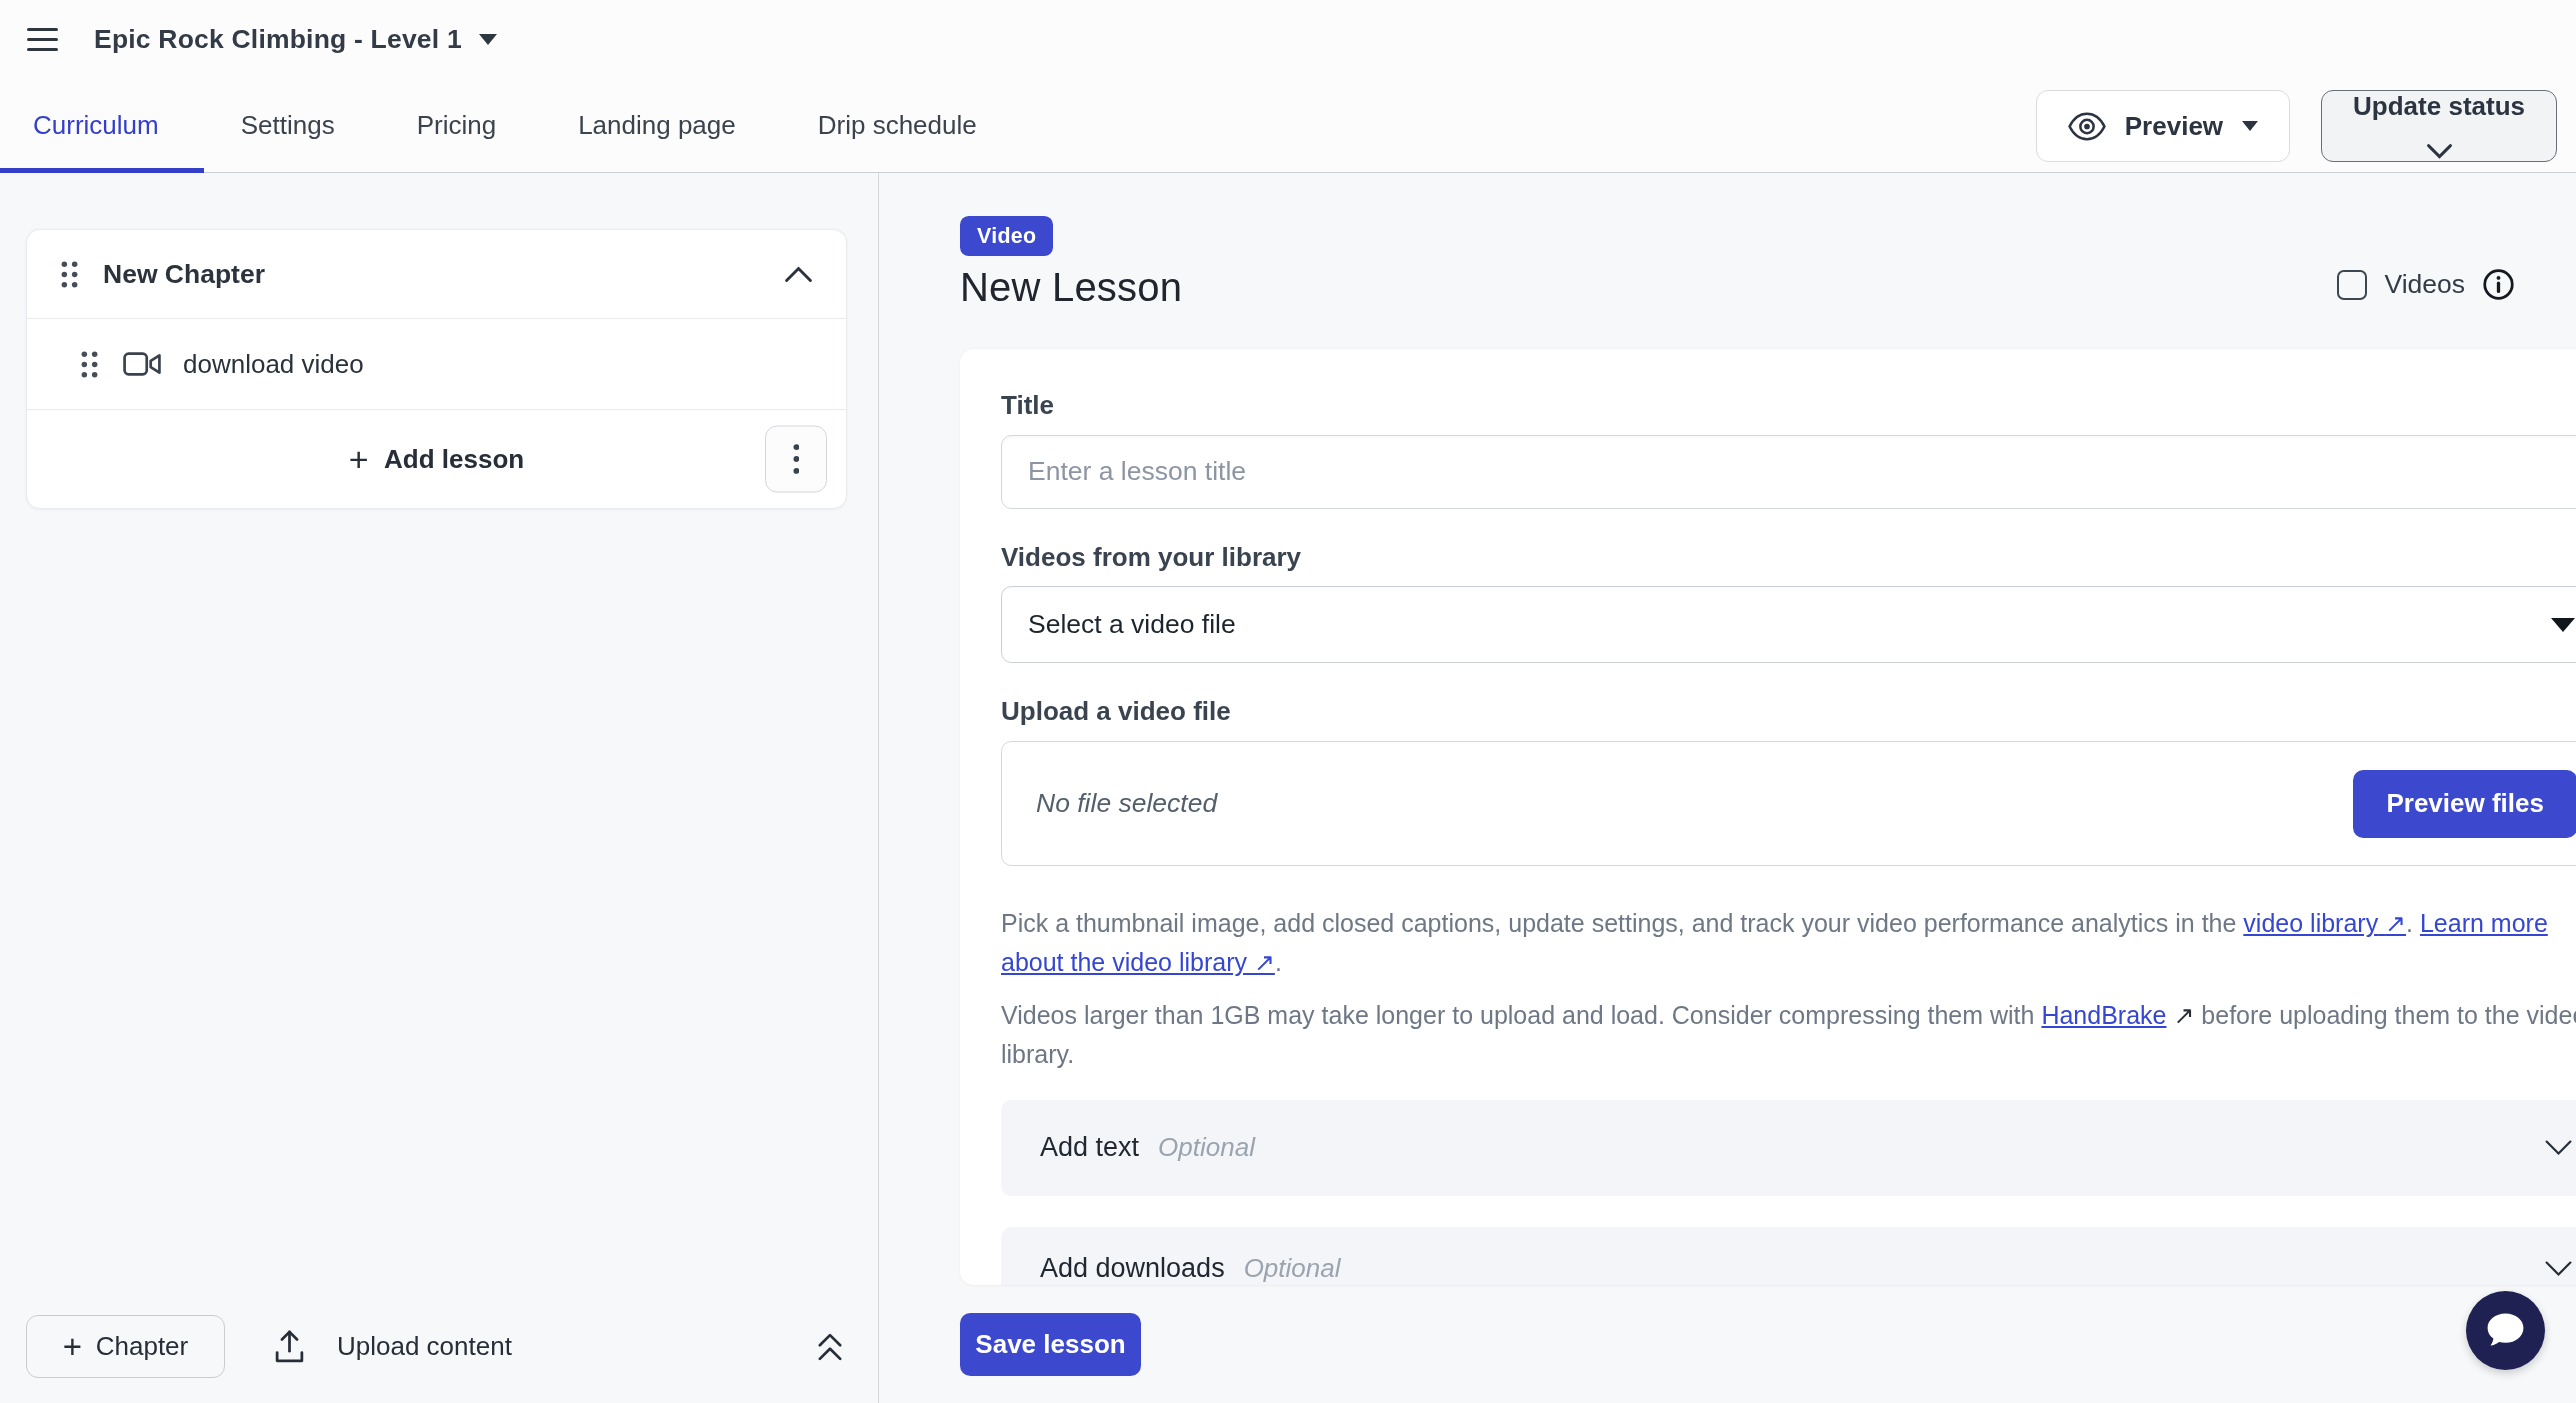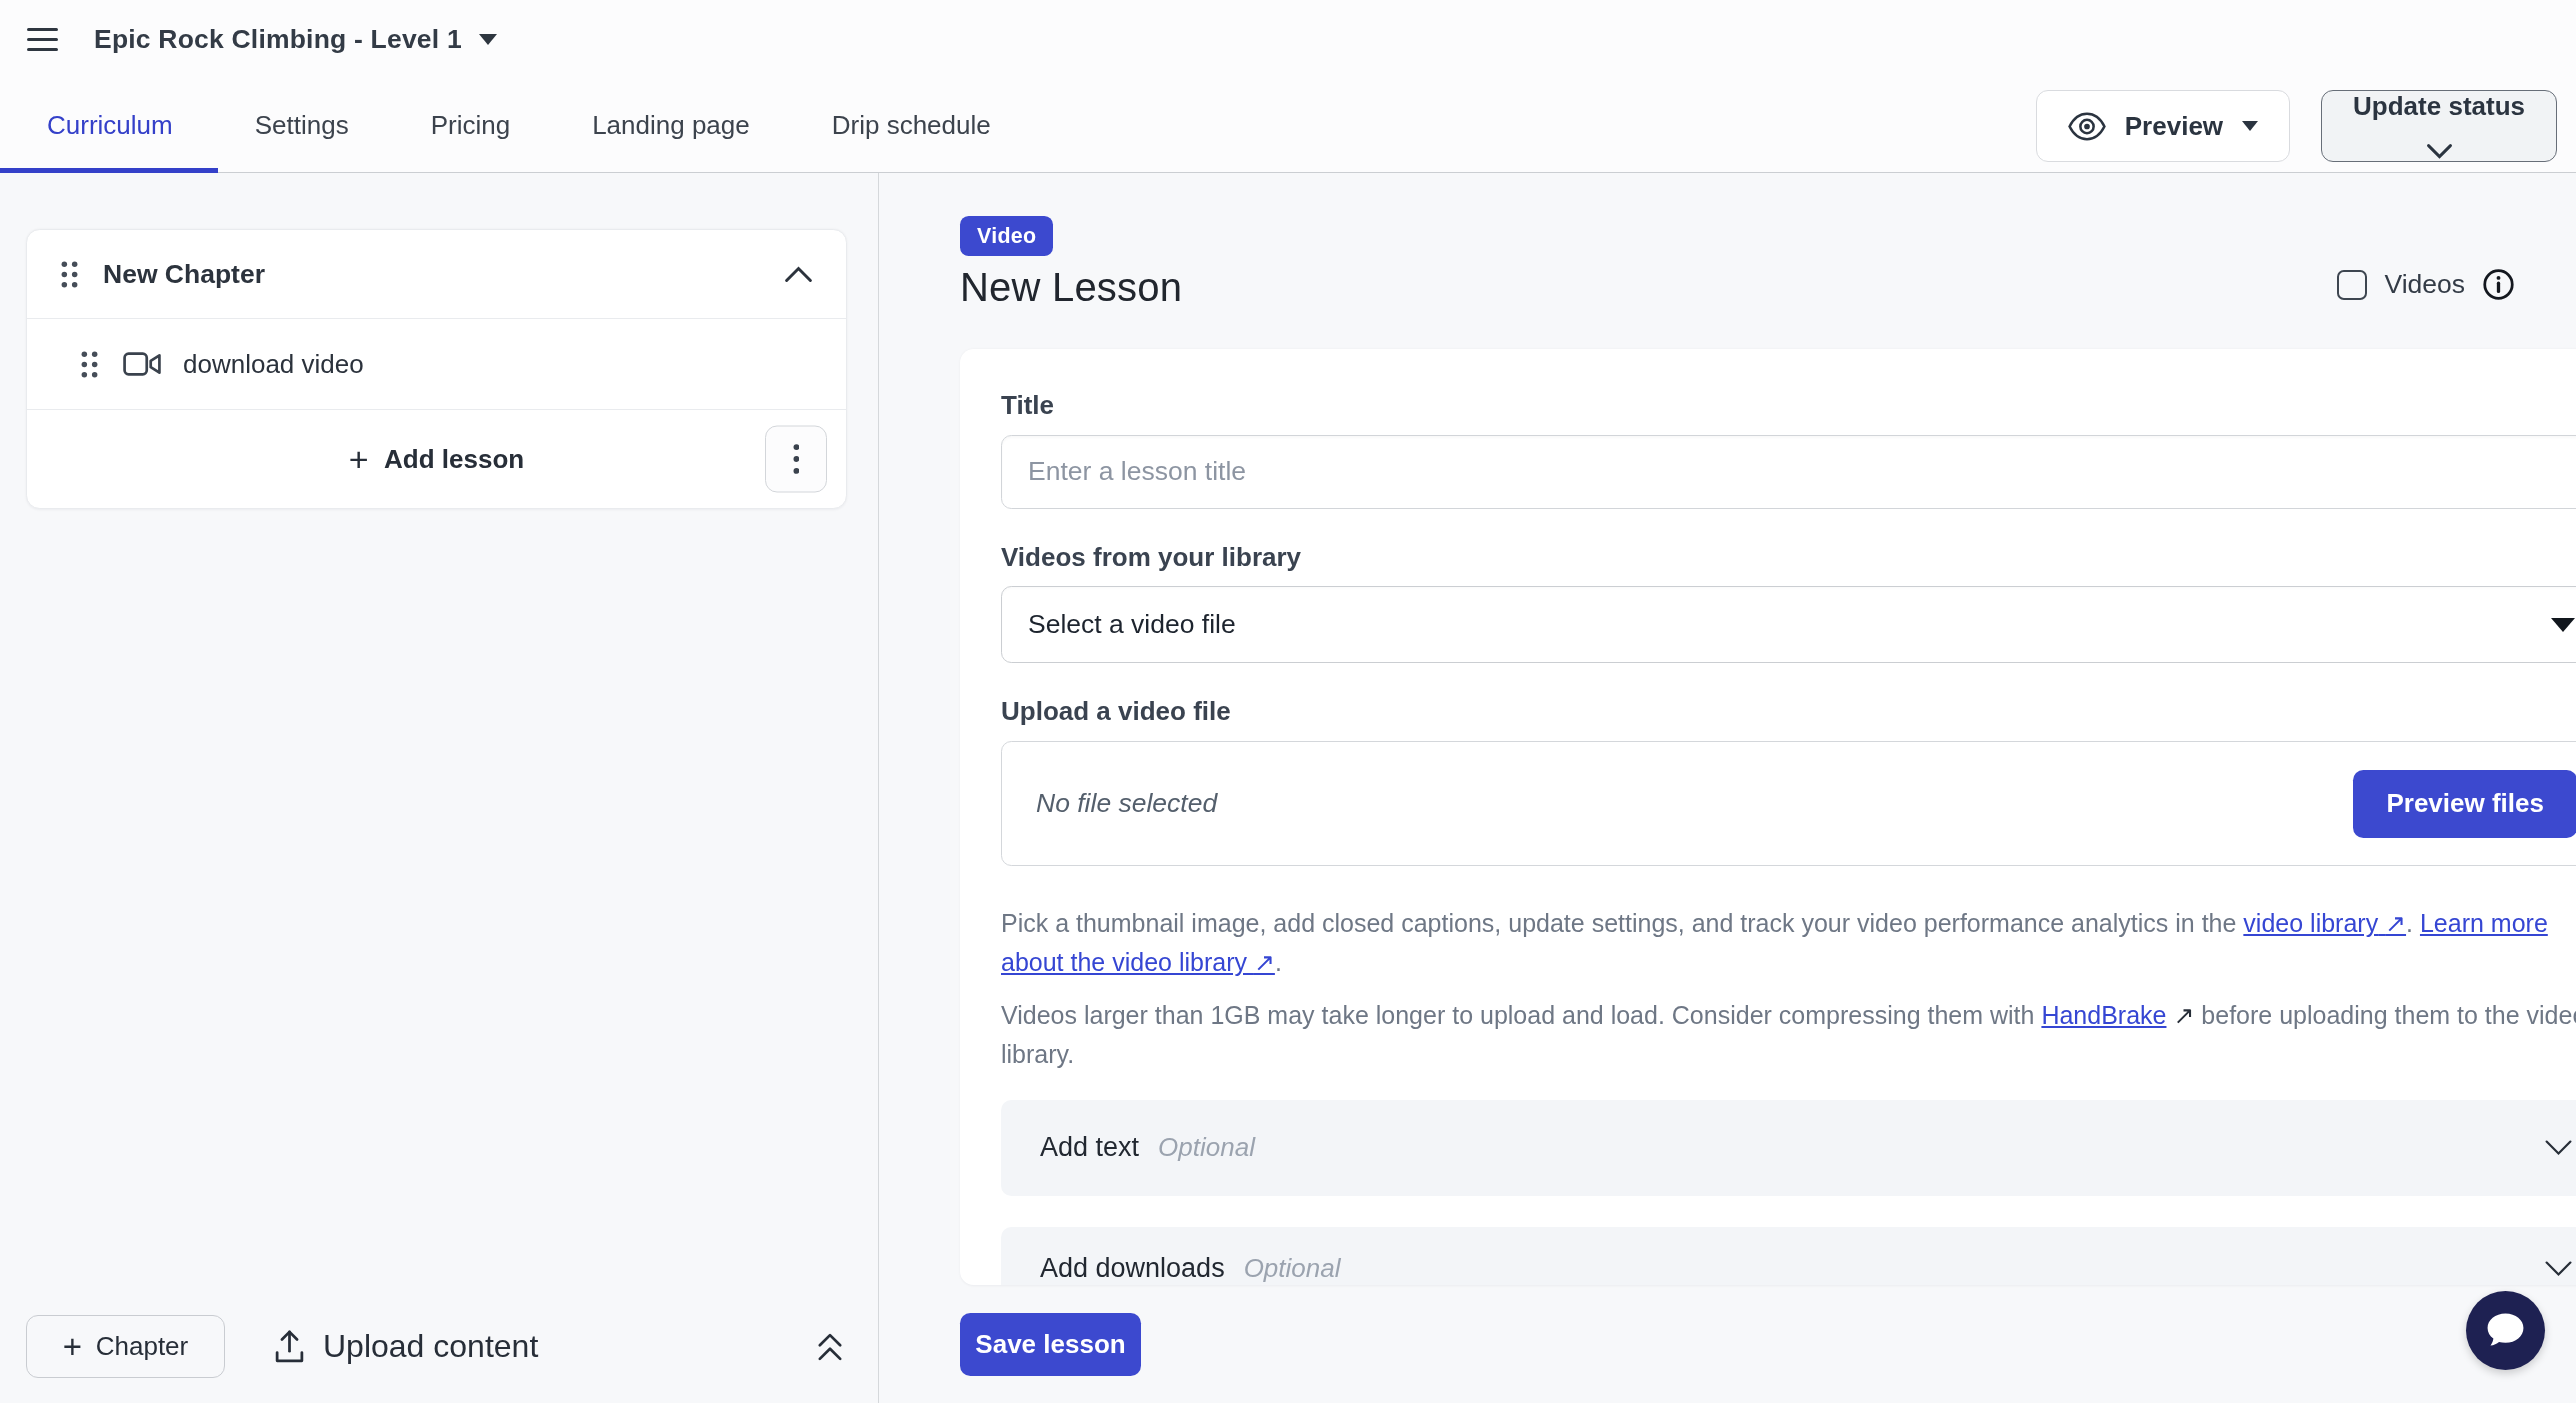--- a/index.html
+++ b/index.html
@@ -22,21 +22,21 @@
   
   .topbar{height:79px;flex:none;display:flex;align-items:center;padding-left:27px;background:#fcfcfd;}
   .hamburger{width:31px;height:24px;display:flex;flex-direction:column;justify-content:space-between;cursor:pointer;}
   .hamburger span{display:block;height:3.4px;background:#2e3640;border-radius:1.7px;}
   .course-switcher{display:flex;align-items:center;margin-left:36px;cursor:pointer;}
   .course-title{font-size:26.5px;font-weight:700;color:var(--ink-strong);letter-spacing:0.2px;}
   .caret-down{width:0;height:0;border-left:9.4px solid transparent;border-right:9.4px solid transparent;border-top:11px solid #2e3640;margin-left:17px;}
 
   
   .tabbar{height:94px;flex:none;position:relative;background:#fcfcfd;border-bottom:1.7px solid #cbced2;}
-  .tabs{display:flex;align-items:flex-start;height:100%;padding-left:47px;gap:82px;}
+  .tabs{display:flex;align-items:flex-start;height:100%;padding-left:33px;gap:82px;}
   .tab{position:relative;font-size:26px;color:#3c434d;height:100%;display:flex;align-items:center;cursor:pointer;}
   .tab.active{color:var(--tab-blue);}
   .tab.active::after{content:'';position:absolute;bottom:-1.7px;left:-47px;width:calc(100% + 92px);height:6px;background:var(--tab-blue);}
   .tab-actions{position:absolute;right:19px;top:11px;display:flex;gap:31px;align-items:center;}
   .btn-preview{display:flex;align-items:center;gap:19px;height:72px;padding:0 31px;border-radius:12px;border:1.7px solid #d9dbdf;background:#fff;font-size:26px;font-weight:700;color:#2b3440;cursor:pointer;font-family:inherit;}
   .btn-preview .mini-caret{width:0;height:0;border-left:8.6px solid transparent;border-right:8.6px solid transparent;border-top:10.3px solid #2b3440;}
   .btn-update{display:flex;align-items:center;gap:20.5px;height:72px;padding:0 31px;border-radius:12px;border:1.7px solid #676e78;background:#f1f3f5;font-size:26px;font-weight:700;color:#2b3440;cursor:pointer;font-family:inherit;flex-direction:column;}
 
   
   .content{flex:1;display:flex;min-height:0;background:var(--page-bg);}
@@ -50,21 +50,21 @@
   .lesson-title{margin-left:22px;font-size:26px;color:#2b323c;}
   .video-icon{margin-left:24px;display:flex;}
   .addlesson-row{height:98px;position:relative;display:flex;align-items:center;justify-content:center;}
   .add-lesson{display:flex;align-items:center;gap:15.4px;background:none;border:none;font-family:inherit;font-size:26px;font-weight:700;color:var(--ink);cursor:pointer;}
   .plus-glyph{font-size:34px;font-weight:400;line-height:1;color:var(--ink);}
   .kebab-btn{position:absolute;right:19px;top:50%;transform:translateY(-50%);width:62px;height:67px;border-radius:12px;border:0.9px solid #d3d6da;background:#fcfcfd;display:flex;align-items:center;justify-content:center;cursor:pointer;}
 
   .sidebar-footer{position:absolute;left:26px;right:31px;bottom:26px;display:flex;align-items:center;}
   .chapter-btn{width:199px;height:63px;border-radius:12px;border:1.7px solid #c9ccd1;background:transparent;display:flex;align-items:center;justify-content:center;gap:13.7px;font-family:inherit;font-size:26px;color:var(--ink);cursor:pointer;}
   .chapter-btn .plus-glyph{font-size:33px;}
-  .upload-content{margin-left:48px;display:flex;align-items:center;gap:17px;background:none;border:none;font-family:inherit;font-size:32px;color:var(--ink);cursor:pointer;}
+  .upload-content{margin-left:48px;display:flex;align-items:center;gap:31px;background:none;border:none;font-family:inherit;font-size:26px;color:var(--ink);cursor:pointer;}
   .collapse-all{margin-left:auto;background:none;border:none;cursor:pointer;display:flex;}
 
   
   .main{flex:1;position:relative;padding:43px 61px 0 81px;min-width:0;}
   .lesson-head{display:flex;justify-content:space-between;}
   .type-badge{display:inline-block;background:var(--accent);color:#fff;font-size:21.4px;font-weight:700;padding:7.7px 17px;border-radius:8.6px;letter-spacing:0.3px;}
   .lesson-h1{margin-top:8.6px;font-size:40px;font-weight:500;color:#21262e;letter-spacing:0.2px;}
   .draft-group{display:flex;align-items:center;gap:17px;align-self:flex-end;margin-bottom:8.6px;}
   .draft-checkbox{width:30px;height:30px;border:2.6px solid #3e4650;border-radius:6.8px;background:transparent;cursor:pointer;}
   .draft-label{font-size:26.5px;color:var(--ink-strong);}

